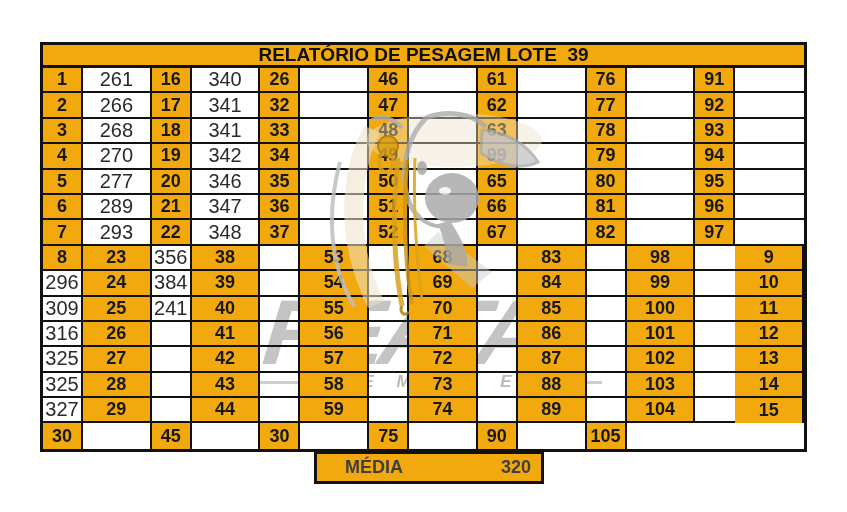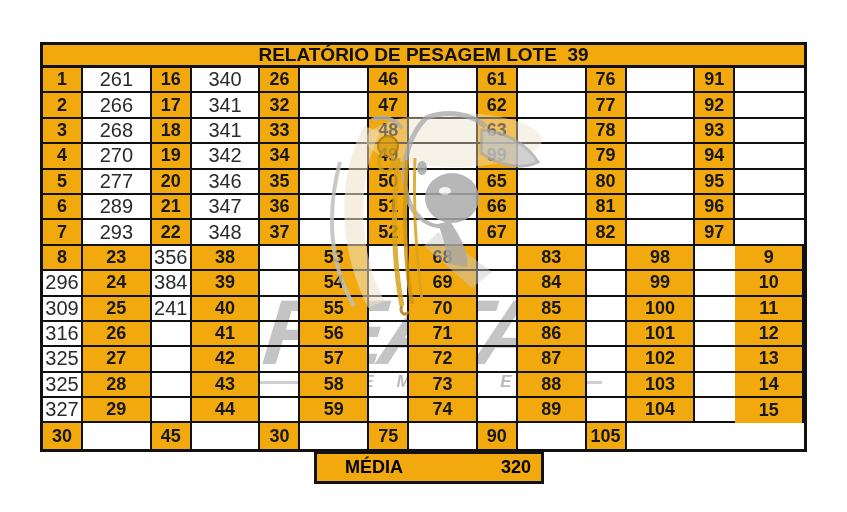--- a/index.html
+++ b/index.html
@@ -67,21 +67,21 @@
   .cell.last-row { border-bottom:none; }
 
   
   .media-box {
     position:absolute; left:314px; top:451px; width:230px; height:33px;
     z-index:2;
     background:var(--cell-orange);
     border:3px solid var(--grid-black);
     display:flex; align-items:center; justify-content:space-between;
     padding:0 10px 0 28px;
-    font-weight:bold; font-size:18px; color:#000000;
+    font-weight:bold; font-size:18px; color:#404040;
   }
 
   
   .wm-over {
     position:absolute; left:326px; top:104px; width:244px; height:216px;
     z-index:3; pointer-events:none; opacity:.85;
   }
 </style>
 </head>
 <body>

